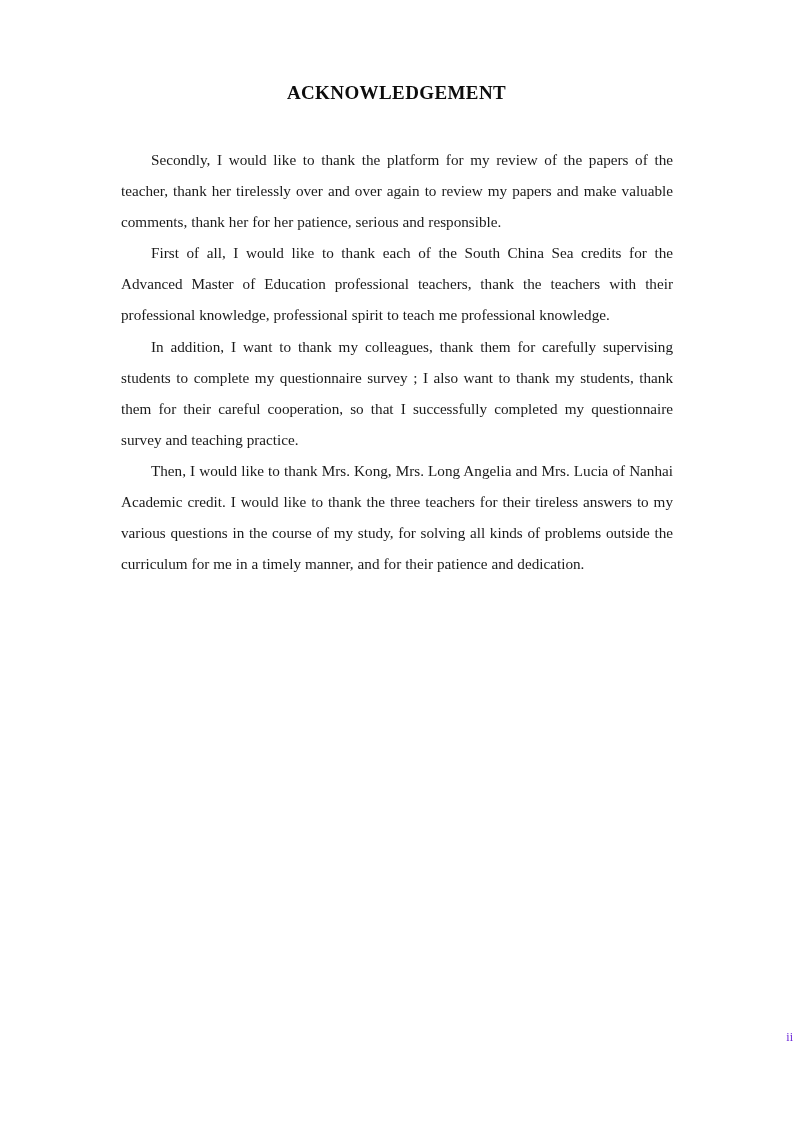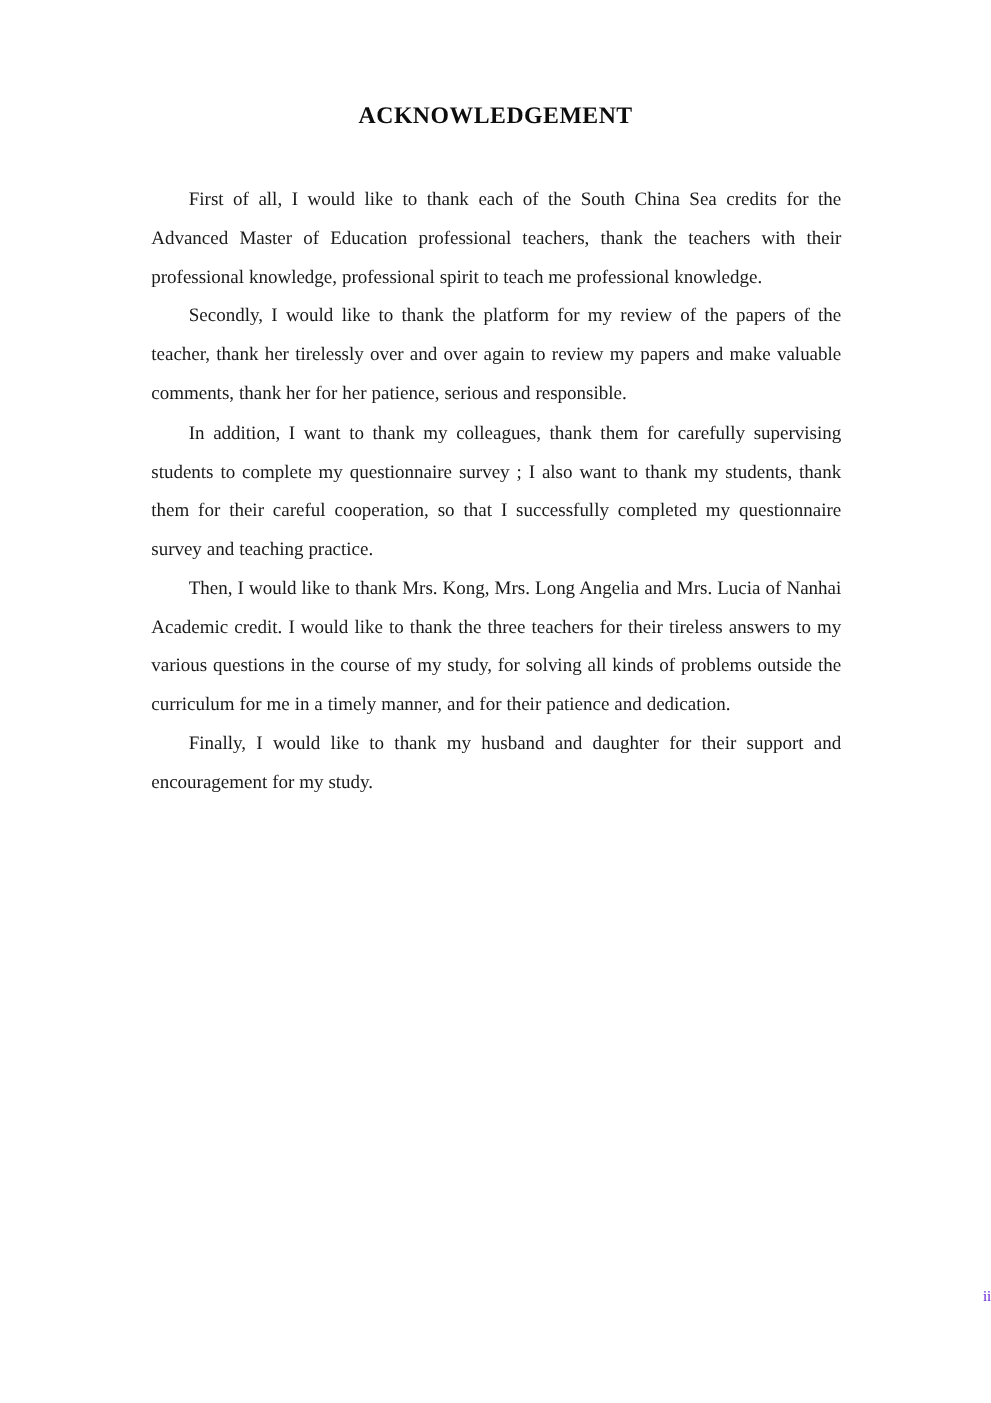--- a/index.html
+++ b/index.html
@@ -75,22 +75,21 @@
   }
 </style>
 </head>
 <body>
 
 <div class="page">
 
   <h1 class="page-title">ACKNOWLEDGEMENT</h1>
 
   <div class="body-block">
+    <p class="body-para">Secondly, I would like to thank the platform for my review of the papers of the teacher, thank her tirelessly over and over again to review my papers and make valuable comments, thank her for her patience, serious and responsible.</p>
     <p class="body-para">First of all, I would like to thank each of the South China Sea credits for the Advanced Master of Education professional teachers, thank the teachers with their professional knowledge, professional spirit to teach me professional knowledge.</p>
-    <p class="body-para">Secondly, I would like to thank the platform for my review of the papers of the teacher, thank her tirelessly over and over again to review my papers and make valuable comments, thank her for her patience, serious and responsible.</p>
     <p class="body-para">In addition, I want to thank my colleagues, thank them for carefully supervising students to complete my questionnaire survey ; I also want to thank my students, thank them for their careful cooperation, so that I successfully completed my questionnaire survey and teaching practice.</p>
     <p class="body-para">Then, I would like to thank Mrs. Kong, Mrs. Long Angelia and Mrs. Lucia of Nanhai Academic credit. I would like to thank the three teachers for their tireless answers to my various questions in the course of my study, for solving all kinds of problems outside the curriculum for me in a timely manner, and for their patience and dedication.</p>
-    <p class="body-para">Finally, I would like to thank my husband and daughter for their support and encouragement for my study.</p>
   </div>
 
   <div class="page-number">ii</div>
 
 </div>
 
 </body></html>

